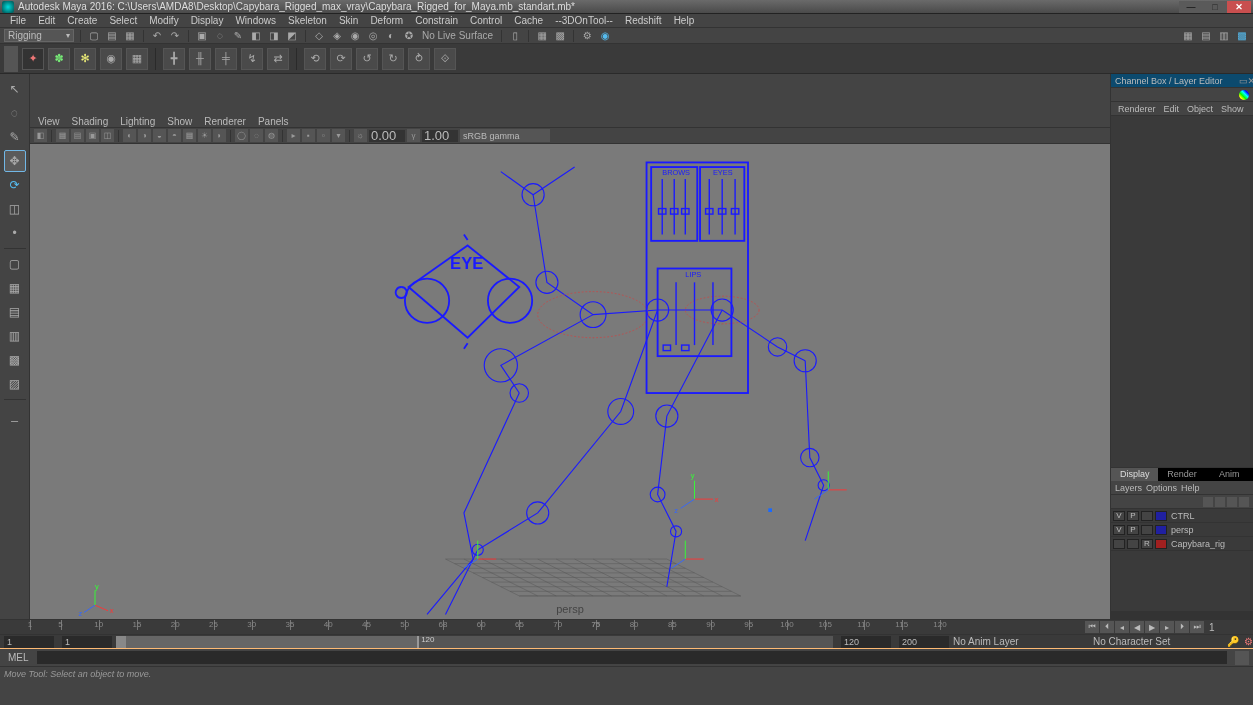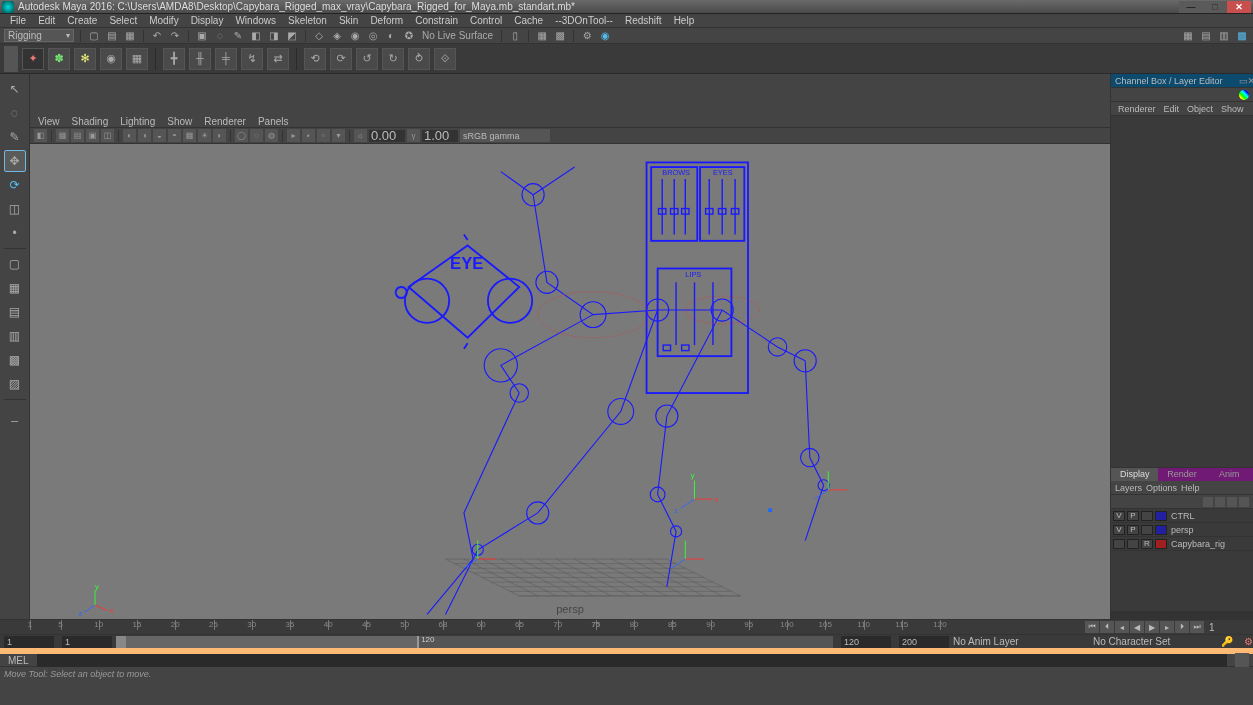--- a/index.html
+++ b/index.html
@@ -58,21 +58,21 @@
 
 .rpanel { width: 143px; background: #444; border-left: 1px solid #333; display: flex; flex-direction: column; }
 .rpanel .rhead { height: 14px; background: #0c4a6e; display: flex; align-items: center; justify-content: space-between; padding: 0 4px; font-size: 9px; border-bottom:1px solid #333;gap:12px; }
 .rpanel .rhead .closebtn { width:10px; height:10px; color:#999; font-size:9px;}
 .rpanel .rtoolbar { height:14px; display:flex; align-items:center; justify-content:flex-end; padding:0 4px; border-bottom:1px solid #333;}
 .rpanel .rtoolbar .colorsw { width:10px; height:10px; background: linear-gradient(45deg,#f00,#ff0,#0f0,#0ff,#00f,#f0f); border-radius:50%;}
 .rpanel .rmenu { height:14px; display:flex; gap:2px; padding:0 4px; font-size:9px; align-items:center; border-bottom:1px solid #333;}
 .rpanel .rmenu span { padding:0 3px;}
 .rpanel .rbody { flex:1; background:#3a3a3a;}
 .rpanel .rtabs { display:flex; height:14px; background:#3a3a3a; border-top:1px solid #333;}
-.rpanel .rtabs .rtab { flex:1; text-align:center; font-size:9px; padding:1px 0; color:#999; background:#701a75;}
+.rpanel .rtabs .rtab { flex:1; text-align:center; font-size:9px; padding:1px 0; color:#999; background:#000000;}
 .rpanel .rtabs .rtab.active { background:#555; color:#ddd;}
 .rpanel .roptions { height:14px; display:flex; gap:4px; padding:0 4px; font-size:9px; align-items:center; border-bottom:1px solid #333;}
 .rpanel .ricons { height:14px; display:flex; justify-content:flex-end; gap:2px; padding:0 4px; align-items:center; border-bottom:1px solid #333;}
 .rpanel .ricons .ri { width:10px; height:10px; background:#555;}
 .rpanel .layers { background:#3a3a3a;}
 .rpanel .layer-row { height:14px; display:flex; align-items:center; padding:0 2px; gap:2px; font-size:9px; border-bottom:1px solid #333;}
 .rpanel .layer-row .lc { width:12px; height:10px; border:1px solid #222; display:flex; align-items:center; justify-content:center; font-size:8px; background:#444;}
 .rpanel .layer-row .lswatch { width:12px; height:10px; border:1px solid #222;}
 .rpanel .layer-row .lname { flex:1; padding-left:2px;}
 .rpanel .spacer2 { height:60px; background:#3a3a3a;}
@@ -86,21 +86,21 @@
 .timeline .ruler .lbl { position:absolute; top:0; transform:translateX(-50%);}
 .timeline .trackrow { height:14px; background:#3a3a3a; display:flex; align-items:center; border-top:1px solid #333;}
 .timeline .trackrow .rnum { width:50px; height:12px; background:#2a2a2a; margin:0 4px; font-size:9px; padding:0 3px; display:flex; align-items:center;}
 .timeline .trackrow .track { flex:1; height:12px; background:#555; position:relative; margin-right:4px;}
 .timeline .trackrow .track .region { position:absolute; left:0; width:42%; height:100%; background:#666;}
 .timeline .trackrow .track .handle { position:absolute; left:0; width:10px; height:100%; background:#888;}
 .timeline .trackrow .track .mark { position:absolute; left:42%; top:0; width:2px; height:100%; background:#999;}
 .timeline .trackrow .track .marklbl { position:absolute; left:42%; top:-1px; font-size:8px; color:#ccc; transform:translateX(4px);}
 .timeline .playbar { position:absolute; right:4px; top:0; height:14px; display:flex; gap:1px; align-items:center;}
 .timeline .playbar .pb { width:14px; height:12px; background:#555; color:#bbb; font-size:8px; display:flex; align-items:center; justify-content:center;}
-.timeline .cmdrow { height:18px; display:flex; align-items:center; gap:4px; padding:0 4px; border-top:6px solid #fdba74;}
+.timeline .cmdrow { height:18px; display:flex; align-items:center; gap:4px; padding:0 4px; border-top:1px solid #fdba74;}
 .timeline .cmdrow .cmdlabel { font-size:10px; padding:0 4px;}
 .timeline .cmdrow .cmdinput { flex:1; height:13px; background:#2a2a2a;}
 .timeline .statusrow { height:14px; display:flex; align-items:center; padding:0 4px; font-size:9px; color:#999; border-top:1px solid #333;font-style:italic;}
 
 
 .viewport svg { width:100%; height:100%; }
 </style>
 </head>
 <body>
 
@@ -512,21 +512,21 @@
       <div class="region"></div>
         <div class="handle"></div>
         <div class="mark"></div>
       <div class="marklbl">120</div>
     </div>
     <div class="rnum">120</div>
     <div class="rnum">200</div>
     <div style="width:140px; display:flex; gap:2px; align-items:center;">
       <div class="drop" style="min-width:0;flex:1;"><span>No Anim Layer</span></div>
     </div>
-    <div style="width:160px; display:flex; gap:10px; align-items:center;">
+    <div style="width:160px; display:flex; gap:4px; align-items:center;">
       <div class="drop" style="min-width:0;flex:1;"><span>No Character Set</span></div>
       <div class="ico" style="color:#e77;">🔑</div>
       <div class="ico" style="color:#e77;">⚙</div>
     </div>
   </div>
   <div class="cmdrow">
     <div class="cmdlabel">MEL</div>
     <div class="cmdinput"></div>
     <div style="width:14px;height:14px;background:#555;margin-left:4px;"></div>
   </div>

